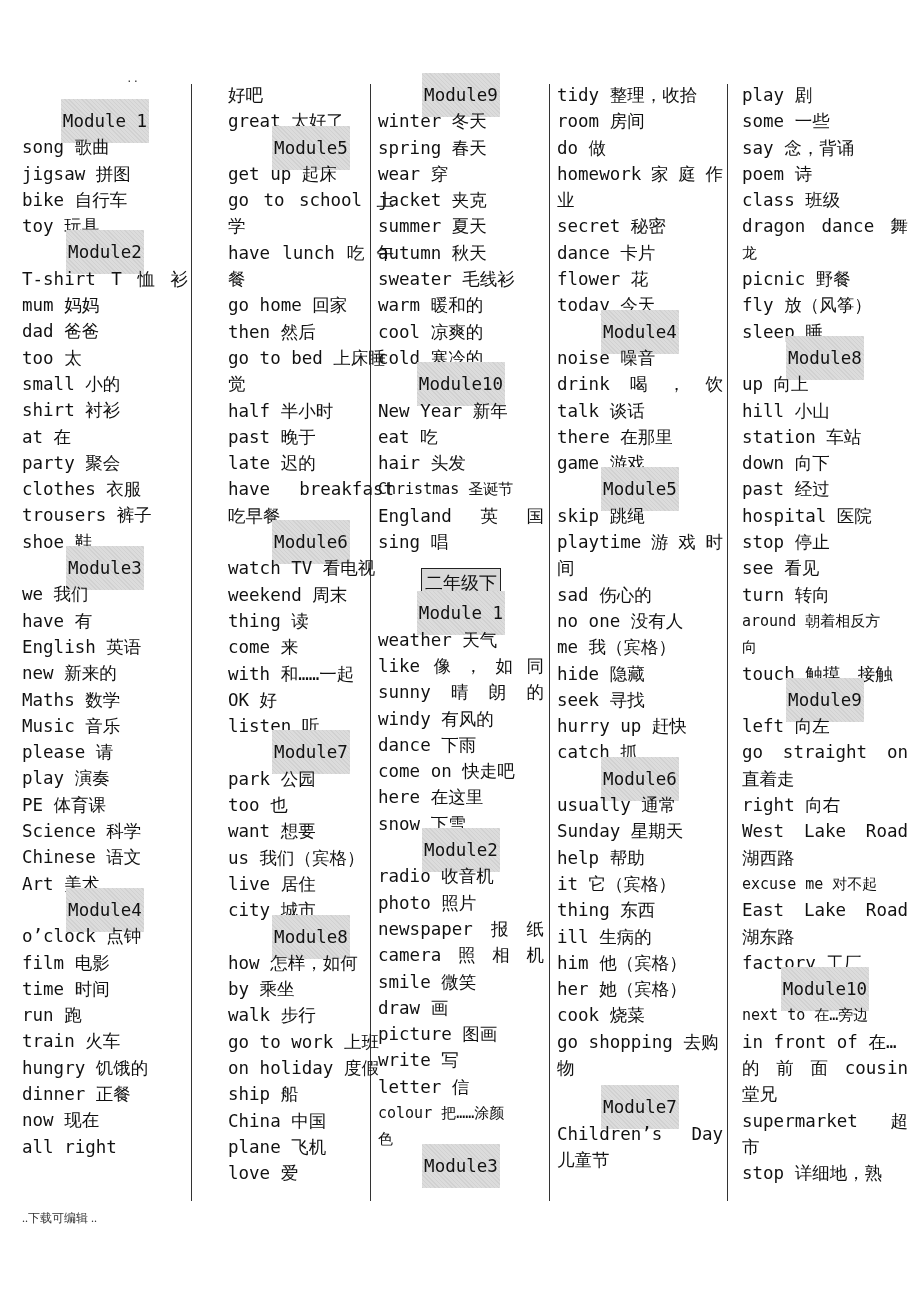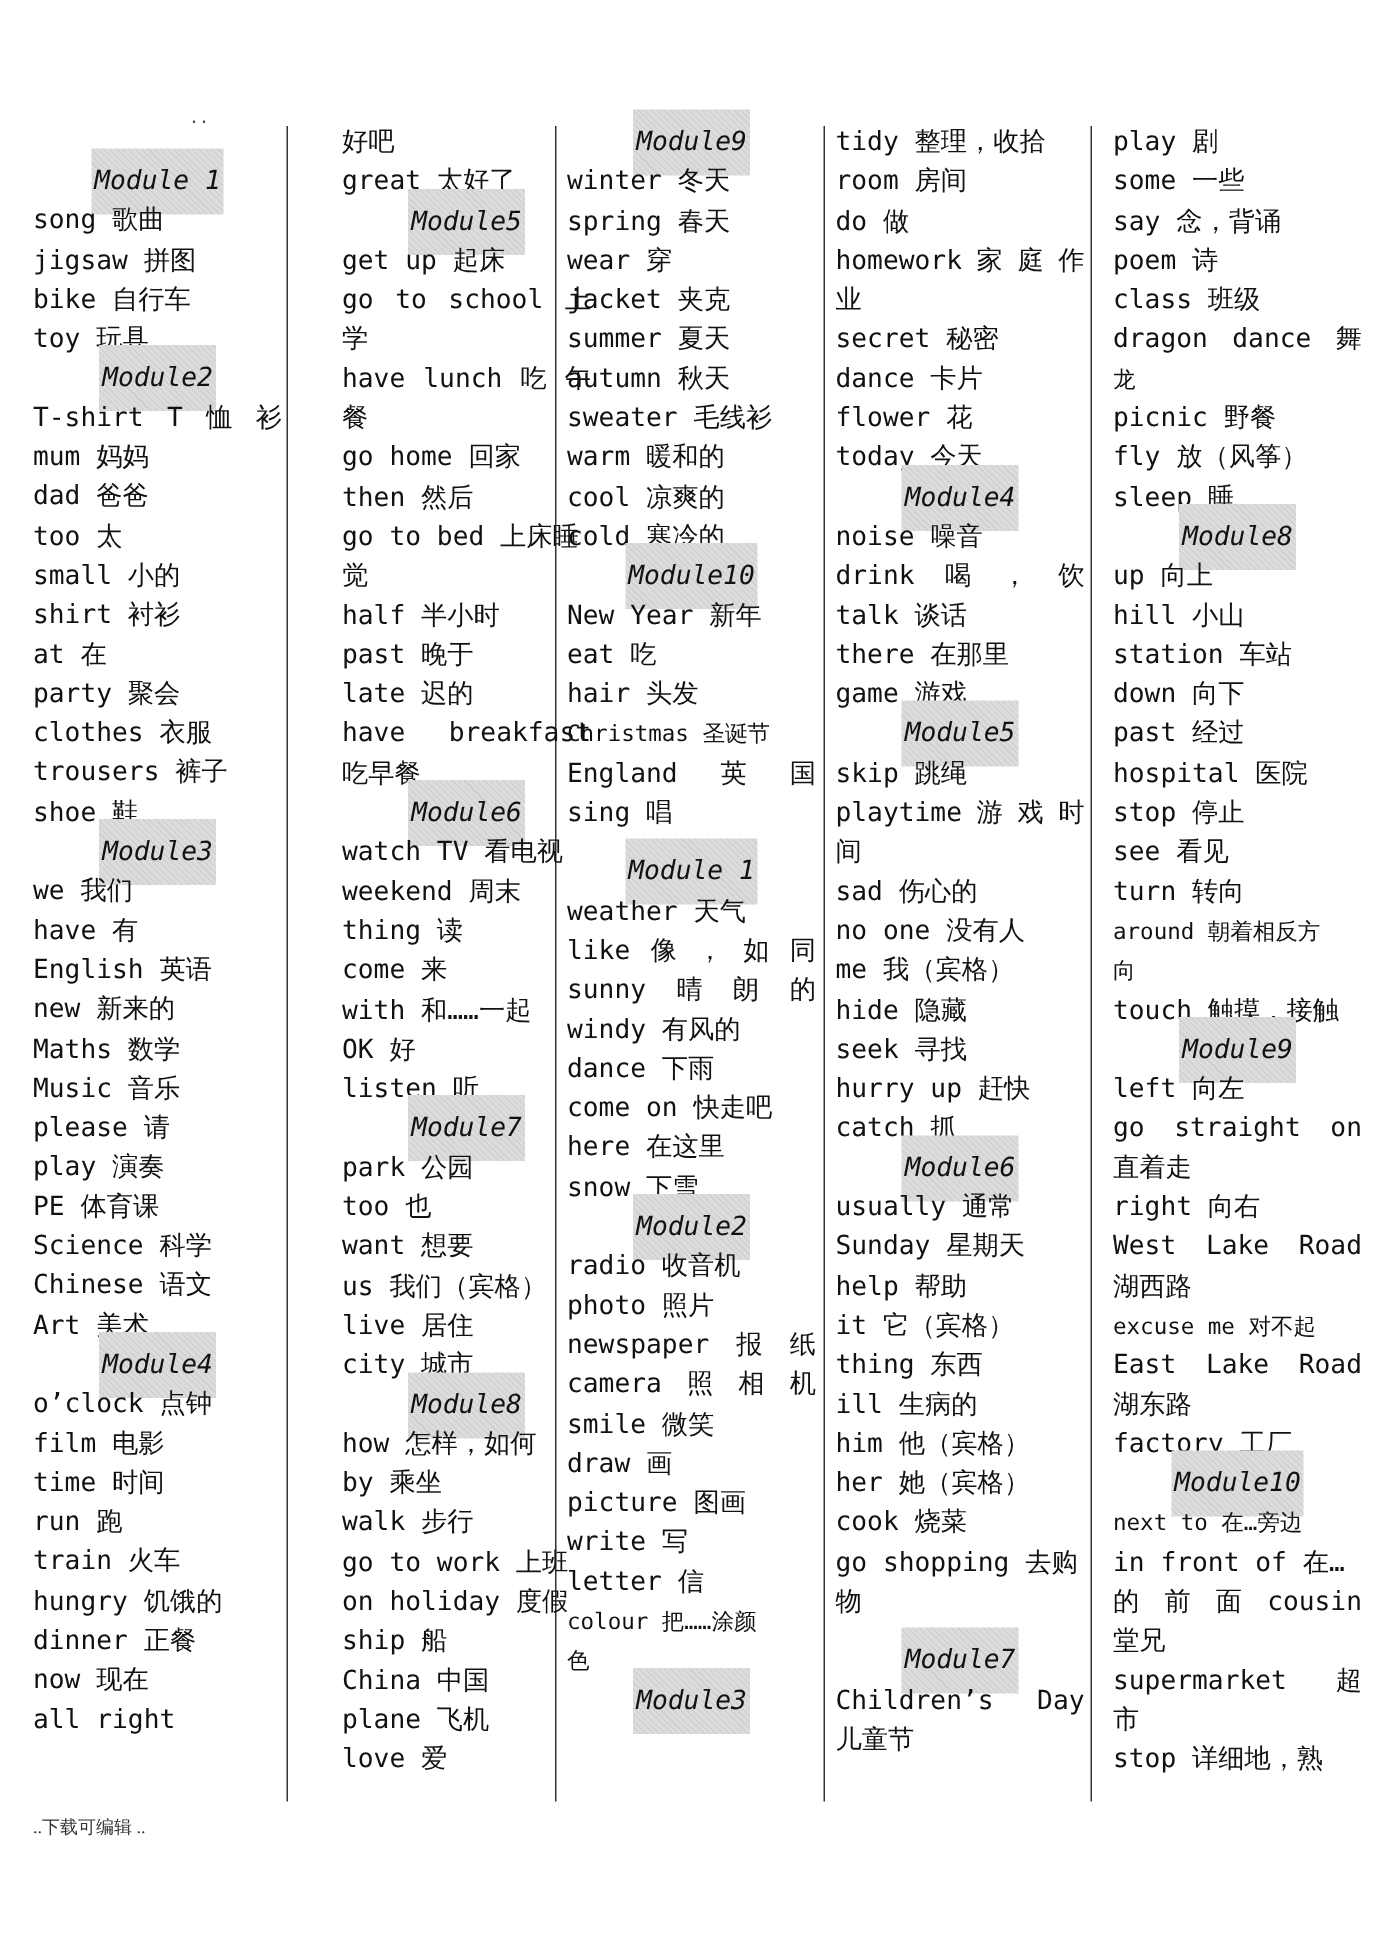--- a/index.html
+++ b/index.html
@@ -13,21 +13,21 @@
   .col.c2 { left:200px; width:166px;margin-left:28px; }
   .col.c3 { left:378px; width:166px; }
   .col.c4 { left:557px; width:166px; }
   .col.c5 { left:742px; width:166px; }
   .vline { position:absolute; top:84px; width:1px; height:1117px; background:#333; }
   .line { height:26.3px; line-height:26.3px; font-size:17.5px; white-space:nowrap;
           letter-spacing:0px; }
   .line.small { font-size:15px; }
   .line.just { display:flex; justify-content:space-between; }
   .mod { text-align:center; }
-  .mod span { background:#dcdcdc; background-image:repeating-linear-gradient(45deg, rgba(0,0,0,0.05) 0 1px, transparent 1px 3px); padding:12px 2px;font-style:italic; }
+  .mod span { background:#dcdcdc; background-image:repeating-linear-gradient(45deg, rgba(0,0,0,0.05) 0 1px, transparent 1px 3px); padding:12px 2px; }
   .grade { text-align:center; height:32px; line-height:28px; }
   .grade span { display:inline-block; border:1.5px solid #222; background:#d8d8d8;
                 padding:0 3px; font-family:"DejaVu Sans","Liberation Sans",sans-serif; font-size:18px; }
   .spacer { height:13px; }
 </style>
 </head>
 <body>
 
 <div class="top-dots">..</div>
 
@@ -158,20 +158,21 @@
     <div class="line">eat 吃</div>
     <div class="line">hair 头发</div>
     <div class="line small">Christmas 圣诞节</div>
     <div class="line just">
       <span>England</span>
       <span>英</span>
       <span>国</span>
     </div>
     <div class="line">sing 唱</div>
     <div class="spacer"></div>
+    <div class="grade"><span>二年级下</span></div>
     <div class="line mod"><span>Module 1</span></div>
     <div class="line">weather 天气</div>
     <div class="line just">
       <span>like</span>
       <span>像</span>
       <span>，</span>
       <span>如</span>
       <span>同</span>
     </div>
     <div class="line just">

